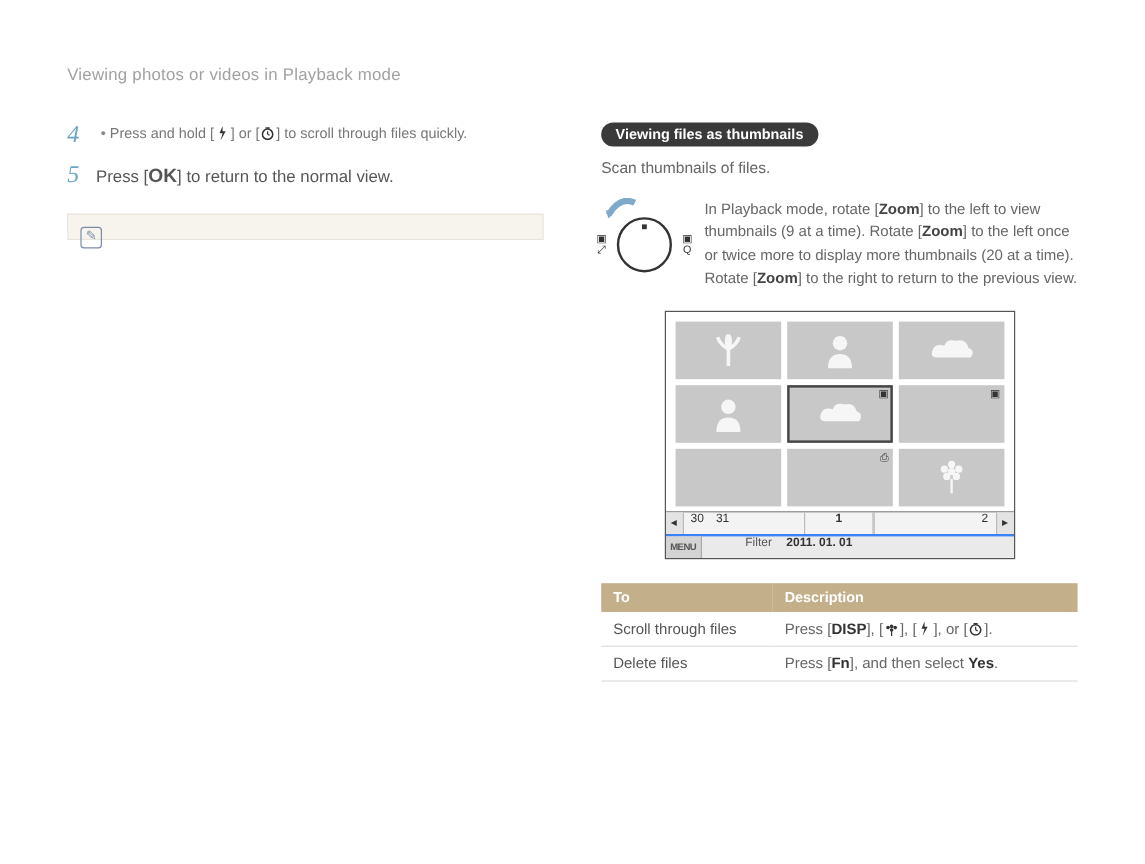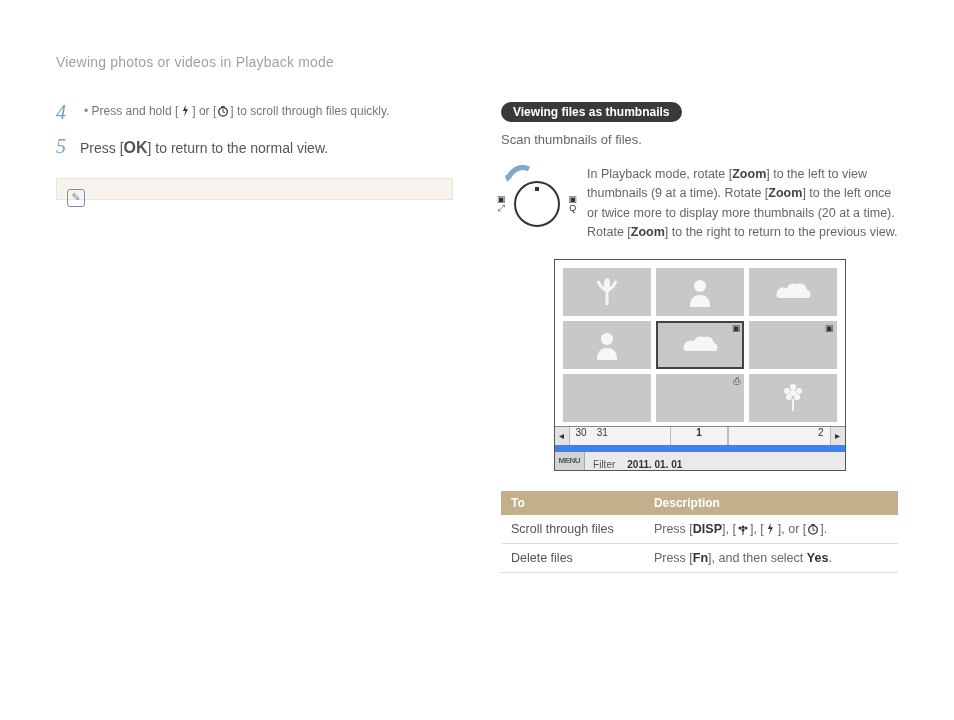--- a/index.html
+++ b/index.html
@@ -247,39 +247,40 @@
     gap: 10px;
     padding: 0 6px;
     align-items: flex-start;
     height: 100%;
   }
   .date-bar .seg.right { justify-content: flex-end; border-left: 1px solid #bbb; }
   .date-bar .tick { font-weight: bold; }
 
   .menu-bar {
     display: flex;
-    align-items: flex-end;
+    align-items: flex-start;
     font-size: 10px;
-    border-top: 7px solid #3b82f6;
+    border-top: 2px solid #3b82f6;
     height: 18px;
     background: #eaeaea;
   }
   .menu-bar .menu-label {
     background: #d4d4d4;
     padding: 0 4px;
     height: 100%;
     line-height: 18px;
     border-right: 1px solid #aaa;
     font-size: 8px;
     font-weight: bold;
     letter-spacing: -0.5px;
   }
   .menu-bar .filter-label {
     padding: 0 8px;
     color: #555;
+    margin-left: 28px;
   }
   .menu-bar .date-val {
     color: #333;
     font-weight: bold;
     padding-left: 4px;
   }
 
   
   table.desc-table {
     width: 100%;

